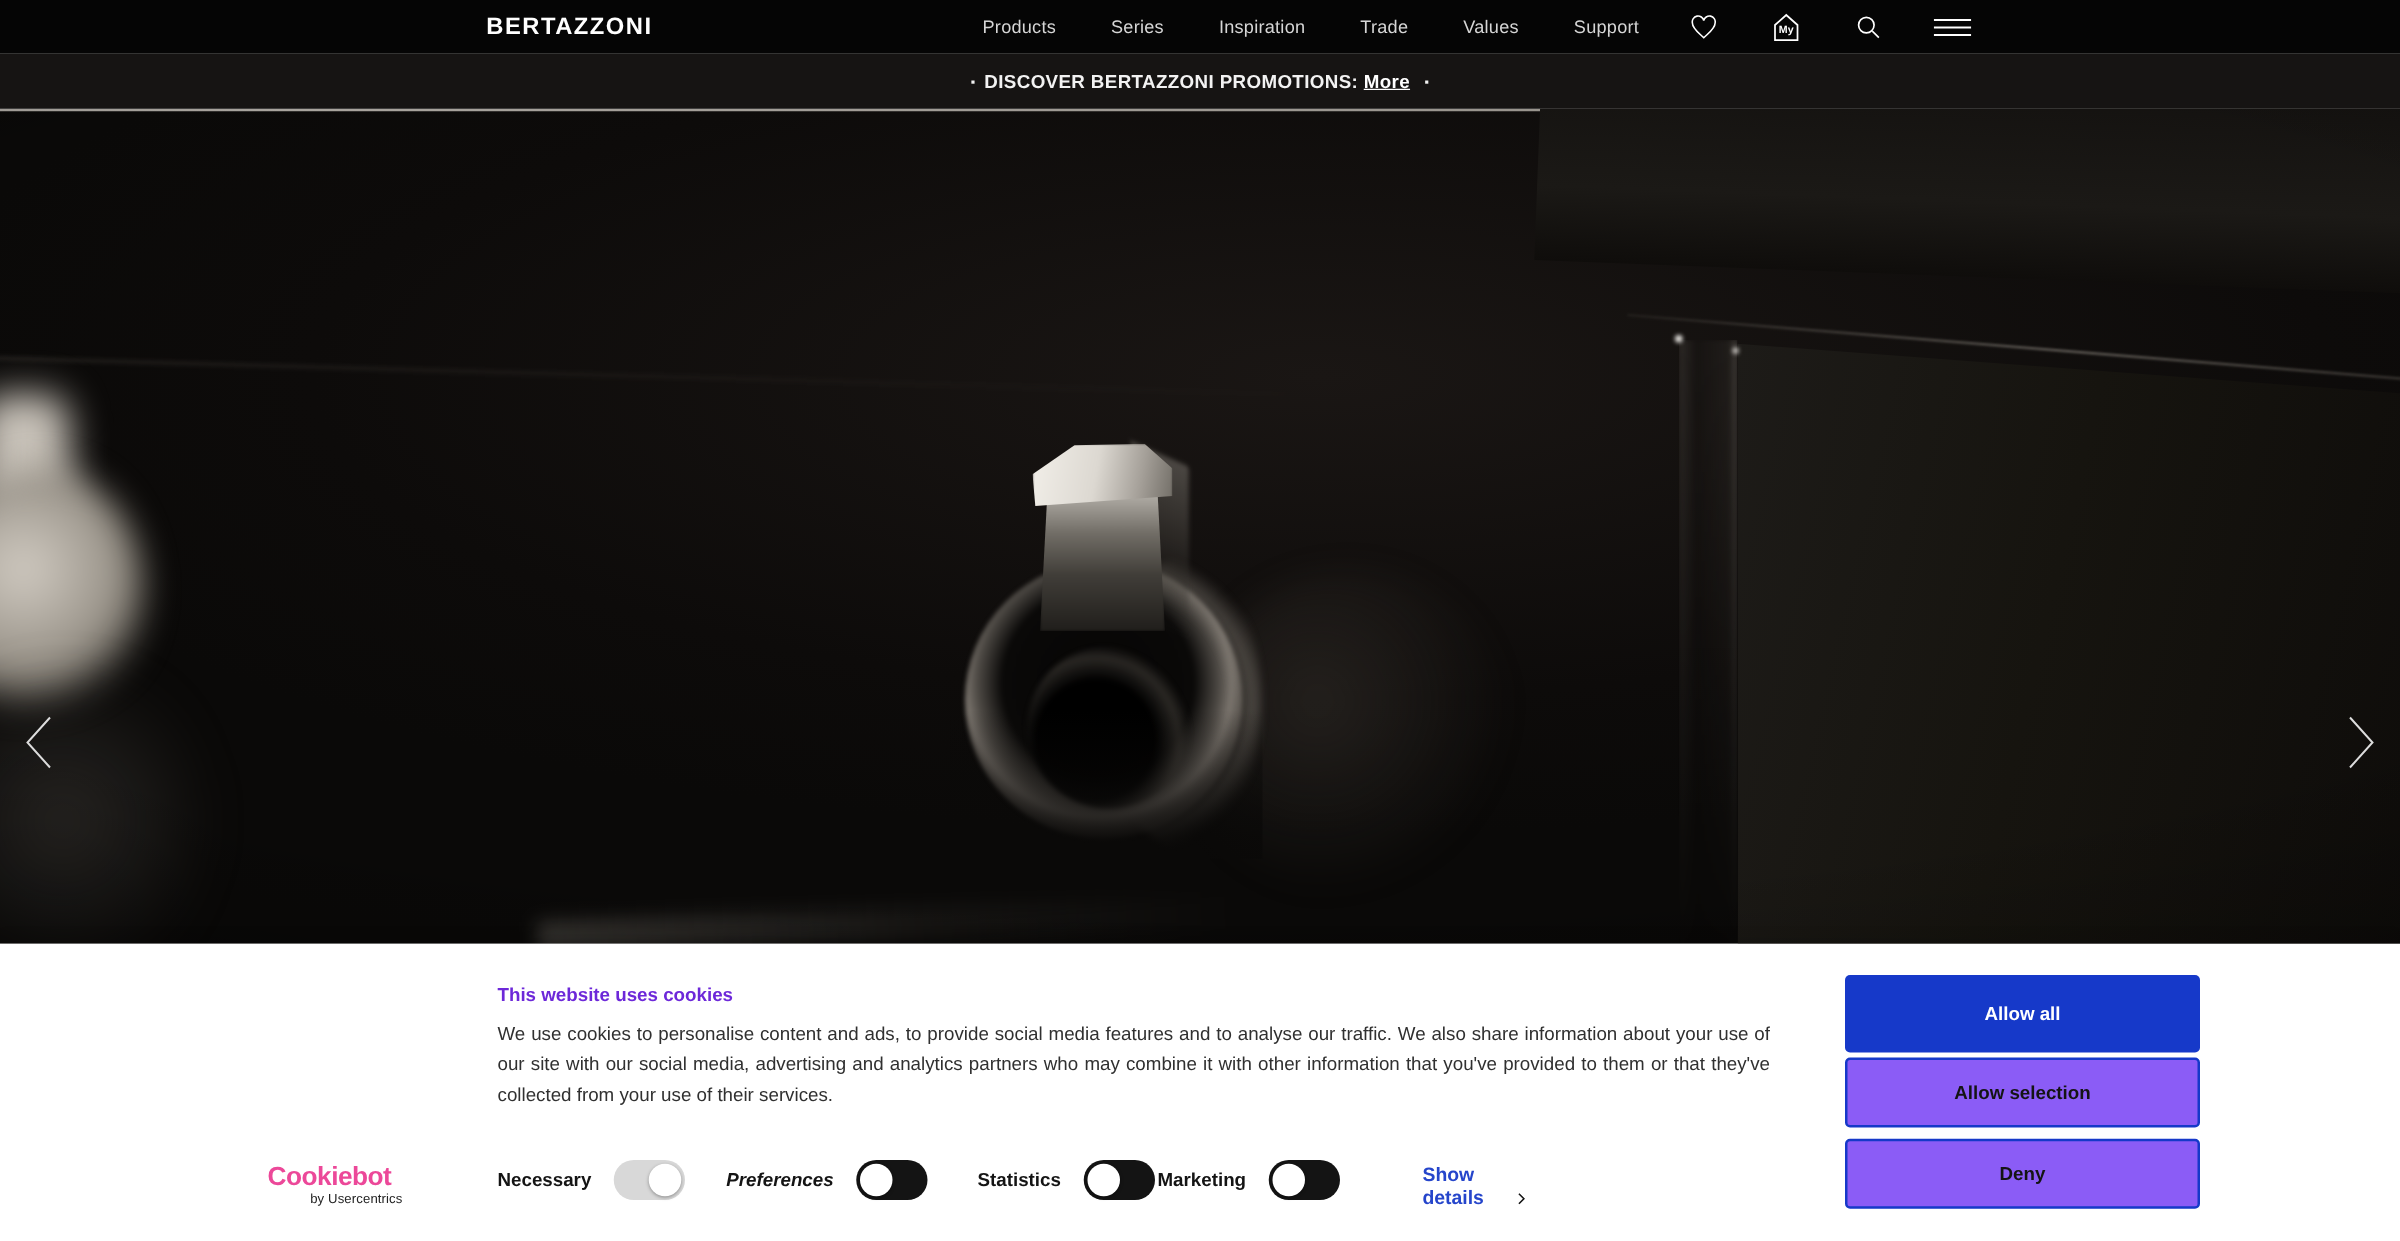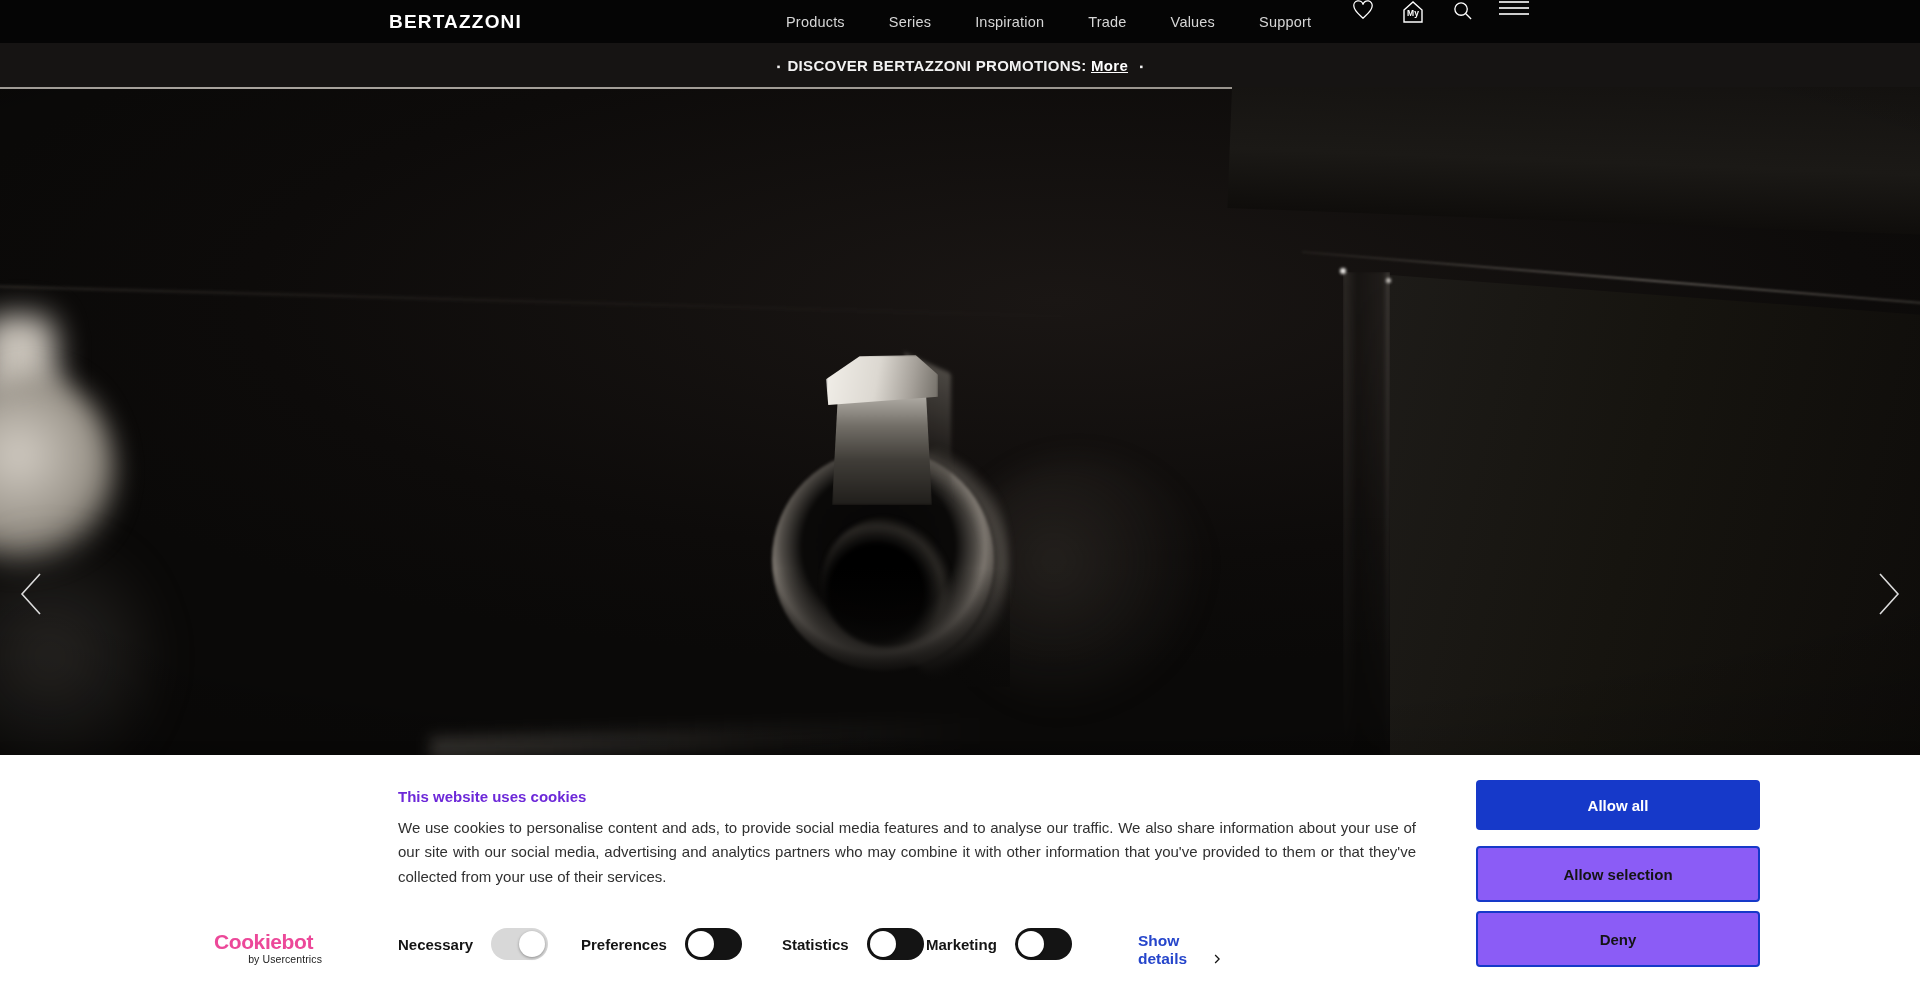--- a/index.html
+++ b/index.html
@@ -5,21 +5,21 @@
   * { margin:0; padding:0; box-sizing:border-box; }
   html,body { width:1920px; height:993px; }
   body { font-family:"Liberation Sans", sans-serif; background:#fff; overflow:hidden; }
   .page { position:relative; width:1920px; height:993px; background:#fff; }
 
   
   .header { position:absolute; left:0; top:0; width:1920px; height:43px; background:#050505; z-index:30; }
   .logo { position:absolute; left:389px; top:11px; color:#fff; font-size:19px; font-weight:700; letter-spacing:1.2px; }
   .nav { position:absolute; left:786px; top:0; height:43px; display:flex; align-items:center; gap:44px; }
   .nav-item { color:#d6d6d6; font-size:14.5px; letter-spacing:.2px; cursor:pointer; white-space:nowrap; }
-  .hdr-icons { position:absolute; left:1352px; top:0; height:43px; display:flex; align-items:flex-start; gap:26px; }
+  .hdr-icons { position:absolute; left:1352px; top:0; height:43px; display:flex; align-items:center; gap:42px; }
   .hicon { display:flex; align-items:center; justify-content:center; cursor:pointer; }
   .my-house { position:relative; }
   .my-label { position:absolute; left:0; right:0; top:8px; text-align:center; color:#fff; font-size:8.5px; font-weight:700; }
 
   
   .promo { position:absolute; left:0; top:43px; width:1920px; height:44px; background:#161413; display:flex; align-items:center; justify-content:center; z-index:29; }
   .promo-inner { color:#f2f2f2; font-size:15px; letter-spacing:.3px;font-weight:bold; }
   .promo-inner .sq { font-size:10px; vertical-align:1px; margin:0 7px; }
   .promo-link { color:#fff; text-decoration:underline; cursor:pointer; }
 
@@ -99,21 +99,21 @@
   .toggle .thumb { position:absolute; top:3px; width:26px; height:26px; border-radius:50%; background:#fff; box-shadow:0 1px 3px rgba(0,0,0,.35); }
   .toggle--disabled { background:#d8d8d8; cursor:default; }
   .toggle--disabled .thumb { right:3px; }
   .toggle--off { background:#141414; }
   .toggle--off .thumb { left:3px; }
   .cb-details { position:absolute; left:1138px; top:5px; display:flex; align-items:flex-end; gap:22px; cursor:pointer; }
   .cb-details-label { font-size:15.5px; font-weight:700; color:#2545cb; }
 
   .cb-btn { position:absolute; left:1476px; width:284px; border-radius:4px; display:flex; align-items:center; justify-content:center;
             font-size:15px; font-weight:700; cursor:pointer; }
-  .btn-allow-all { top:25px; height:50px; background:#1639c9; color:#fff; }
+  .btn-allow-all { top:25px; height:62px; background:#1639c9; color:#fff; }
   .btn-outline { background:#8b5cf6; border:2px solid #1639c9; color:#141414; }
   .btn-allow-selection { top:91px; height:56px; }
   .btn-deny { top:156px; height:56px; }
 </style>
 </head>
 <body>
 
 <div class="page">
 
   <div class="header">
@@ -210,21 +210,21 @@
     <div class="cb-title">This website uses cookies</div>
     <div class="cb-desc">We use cookies to personalise content and ads, to provide social media features and to analyse our traffic. We also share information about your use of our site with our social media, advertising and analytics partners who may combine it with other information that you've provided to them or that they've collected from your use of their services.</div>
 
     <div class="cb-row">
       <div class="cb-pair" style="left:398px;">
         <span class="cb-label">Necessary</span>
         <span class="toggle toggle--disabled">
             <span class="thumb"></span>
           </span>
       </div>
-      <div class="cb-pair" style="left:581px;">
+      <div class="cb-pair" style="left:581px;font-style:italic;">
         <span class="cb-label">Preferences</span>
         <span class="toggle toggle--off">
             <span class="thumb"></span>
           </span>
       </div>
       <div class="cb-pair" style="left:782px;">
         <span class="cb-label">Statistics</span>
         <span class="toggle toggle--off">
             <span class="thumb"></span>
           </span>

